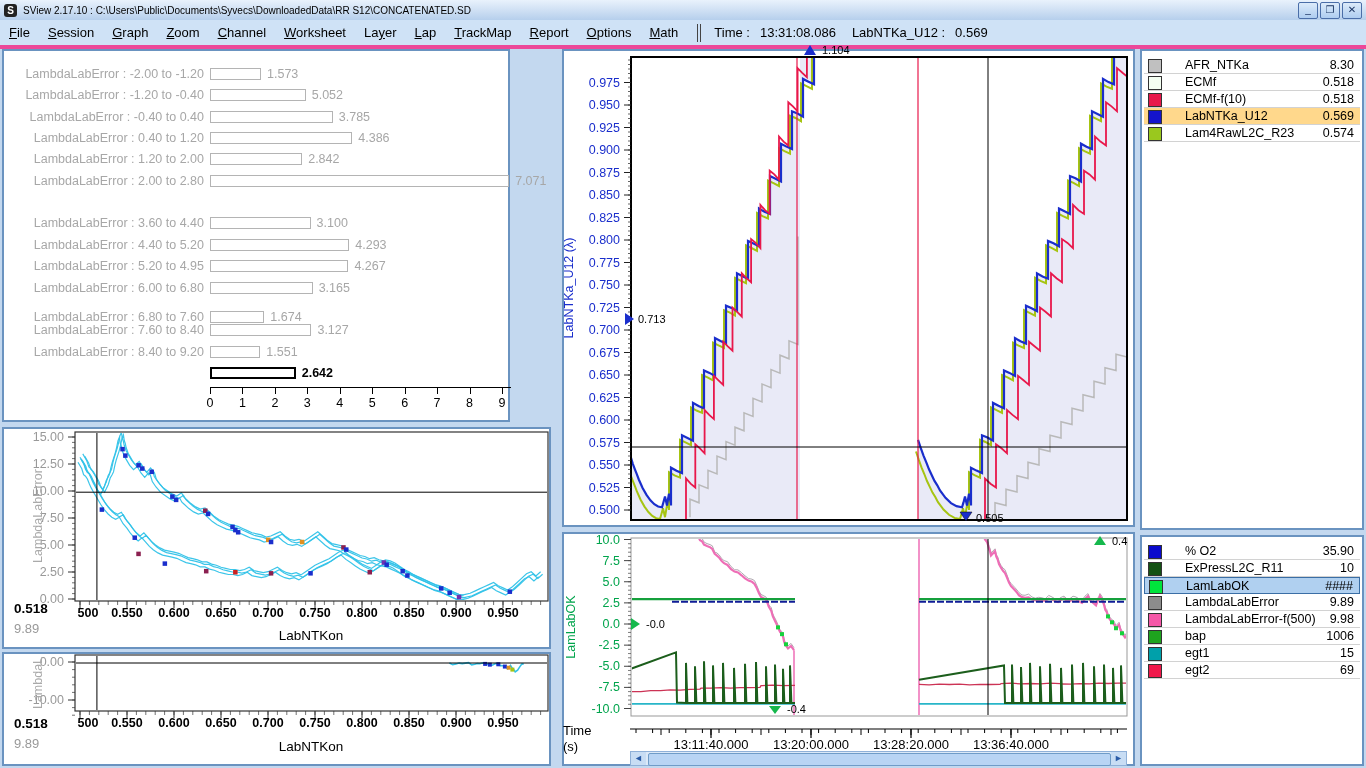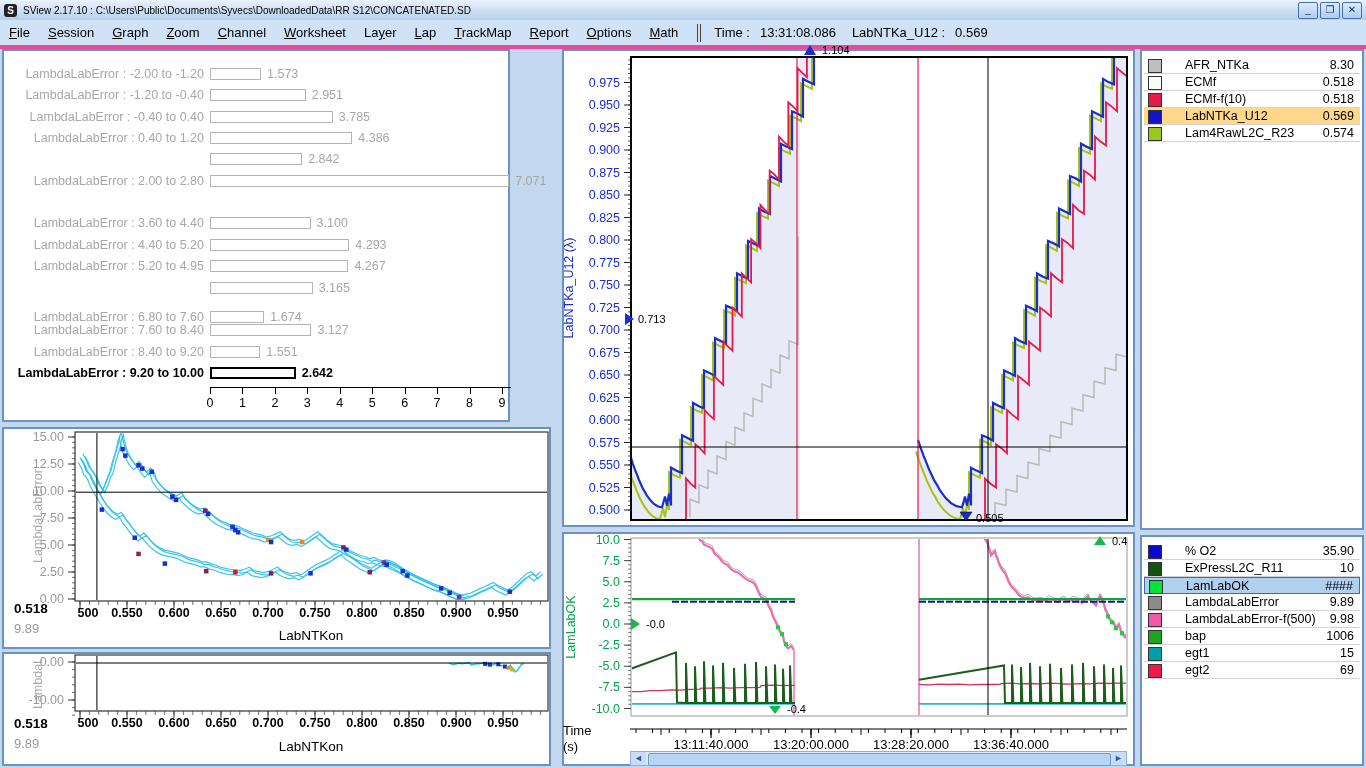--- a/index.html
+++ b/index.html
@@ -91,33 +91,34 @@
 
   <div id="p-hist" class="panel">
       <div class="hrow" style="top: 13px;">
         <span class="hlabel">LambdaLabError : -2.00 to -1.20</span>
         <div class="hbar" style="width: 51.0281px;"></div>
         <span class="hval" style="left: 263.028px; text-align: right;">1.573</span>
       </div>
       <div class="hrow" style="top: 34.35px;">
         <span class="hlabel">LambdaLabError : -1.20 to -0.40</span>
         <div class="hbar" style="width: 95.7304px;"></div>
-        <span class="hval" style="left: 307.73px;">2.951</span>
+        <span class="hval" style="left: 307.73px;">5.052</span>
       </div>
       <div class="hrow" style="top: 55.7px;">
         <span class="hlabel">LambdaLabError : -0.40 to 0.40</span>
         <div class="hbar" style="width: 122.785px;"></div>
         <span class="hval" style="left: 334.785px;">3.785</span>
       </div>
       <div class="hrow" style="top: 77.05px;">
         <span class="hlabel">LambdaLabError : 0.40 to 1.20</span>
         <div class="hbar" style="width: 142.282px;"></div>
         <span class="hval" style="left: 354.282px; text-align: right;">4.386</span>
       </div>
       <div class="hrow" style="top: 98.4px;">
+        <span class="hlabel">LambdaLabError : 1.20 to 2.00</span>
         <div class="hbar" style="width: 92.1945px;"></div>
         <span class="hval" style="left: 304.194px;">2.842</span>
       </div>
       <div class="hrow" style="top: 119.75px;">
         <span class="hlabel">LambdaLabError : 2.00 to 2.80</span>
         <div class="hbar" style="width: 299.194px;"></div>
         <span class="hval" style="left: 511.194px;">7.071</span>
       </div>
       <div class="hrow" style="top: 162.45px;">
         <span class="hlabel">LambdaLabError : 3.60 to 4.40</span>
@@ -128,40 +129,40 @@
         <span class="hlabel">LambdaLabError : 4.40 to 5.20</span>
         <div class="hbar" style="width: 139.265px;"></div>
         <span class="hval" style="left: 351.265px;">4.293</span>
       </div>
       <div class="hrow" style="top: 205.15px;">
         <span class="hlabel">LambdaLabError : 5.20 to 4.95</span>
         <div class="hbar" style="width: 138.421px;"></div>
         <span class="hval" style="left: 350.421px;">4.267</span>
       </div>
       <div class="hrow" style="top: 226.5px;">
+        <span class="hlabel">LambdaLabError : 6.00 to 6.80</span>
         <div class="hbar" style="width: 102.673px;"></div>
         <span class="hval" style="left: 314.673px;">3.165</span>
       </div>
       <div class="hrow" style="top: 256px;">
         <span class="hlabel">LambdaLabError : 6.80 to 7.60</span>
         <div class="hbar" style="width: 54.3046px;"></div>
         <span class="hval" style="left: 266.305px;">1.674</span>
       </div>
       <div class="hrow" style="top: 269.2px;">
         <span class="hlabel">LambdaLabError : 7.60 to 8.40</span>
         <div class="hbar" style="width: 101.44px;"></div>
         <span class="hval" style="left: 313.44px;">3.127</span>
       </div>
       <div class="hrow" style="top: 290.55px;">
         <span class="hlabel">LambdaLabError : 8.40 to 9.20</span>
         <div class="hbar" style="width: 50.3144px;"></div>
         <span class="hval" style="left: 262.314px;">1.551</span>
       </div>
       <div class="hrow sel" style="top: 311.9px;">
-        <span class="hlabel">LambdaLabError : 9.20 to 10.00</span>
         <div class="hbar" style="width: 85.7065px;"></div>
         <span class="hval" style="left: 297.706px;">2.642</span>
       </div>
       <div class="haxis">
         <div class="htick" style="left: 0px;"></div>
         <div class="hticklabel" style="left: 0px;">0</div>
         <div class="htick" style="left: 32.44px;"></div>
         <div class="hticklabel" style="left: 32.44px;">1</div>
         <div class="htick" style="left: 64.88px;"></div>
         <div class="hticklabel" style="left: 64.88px;">2</div>

